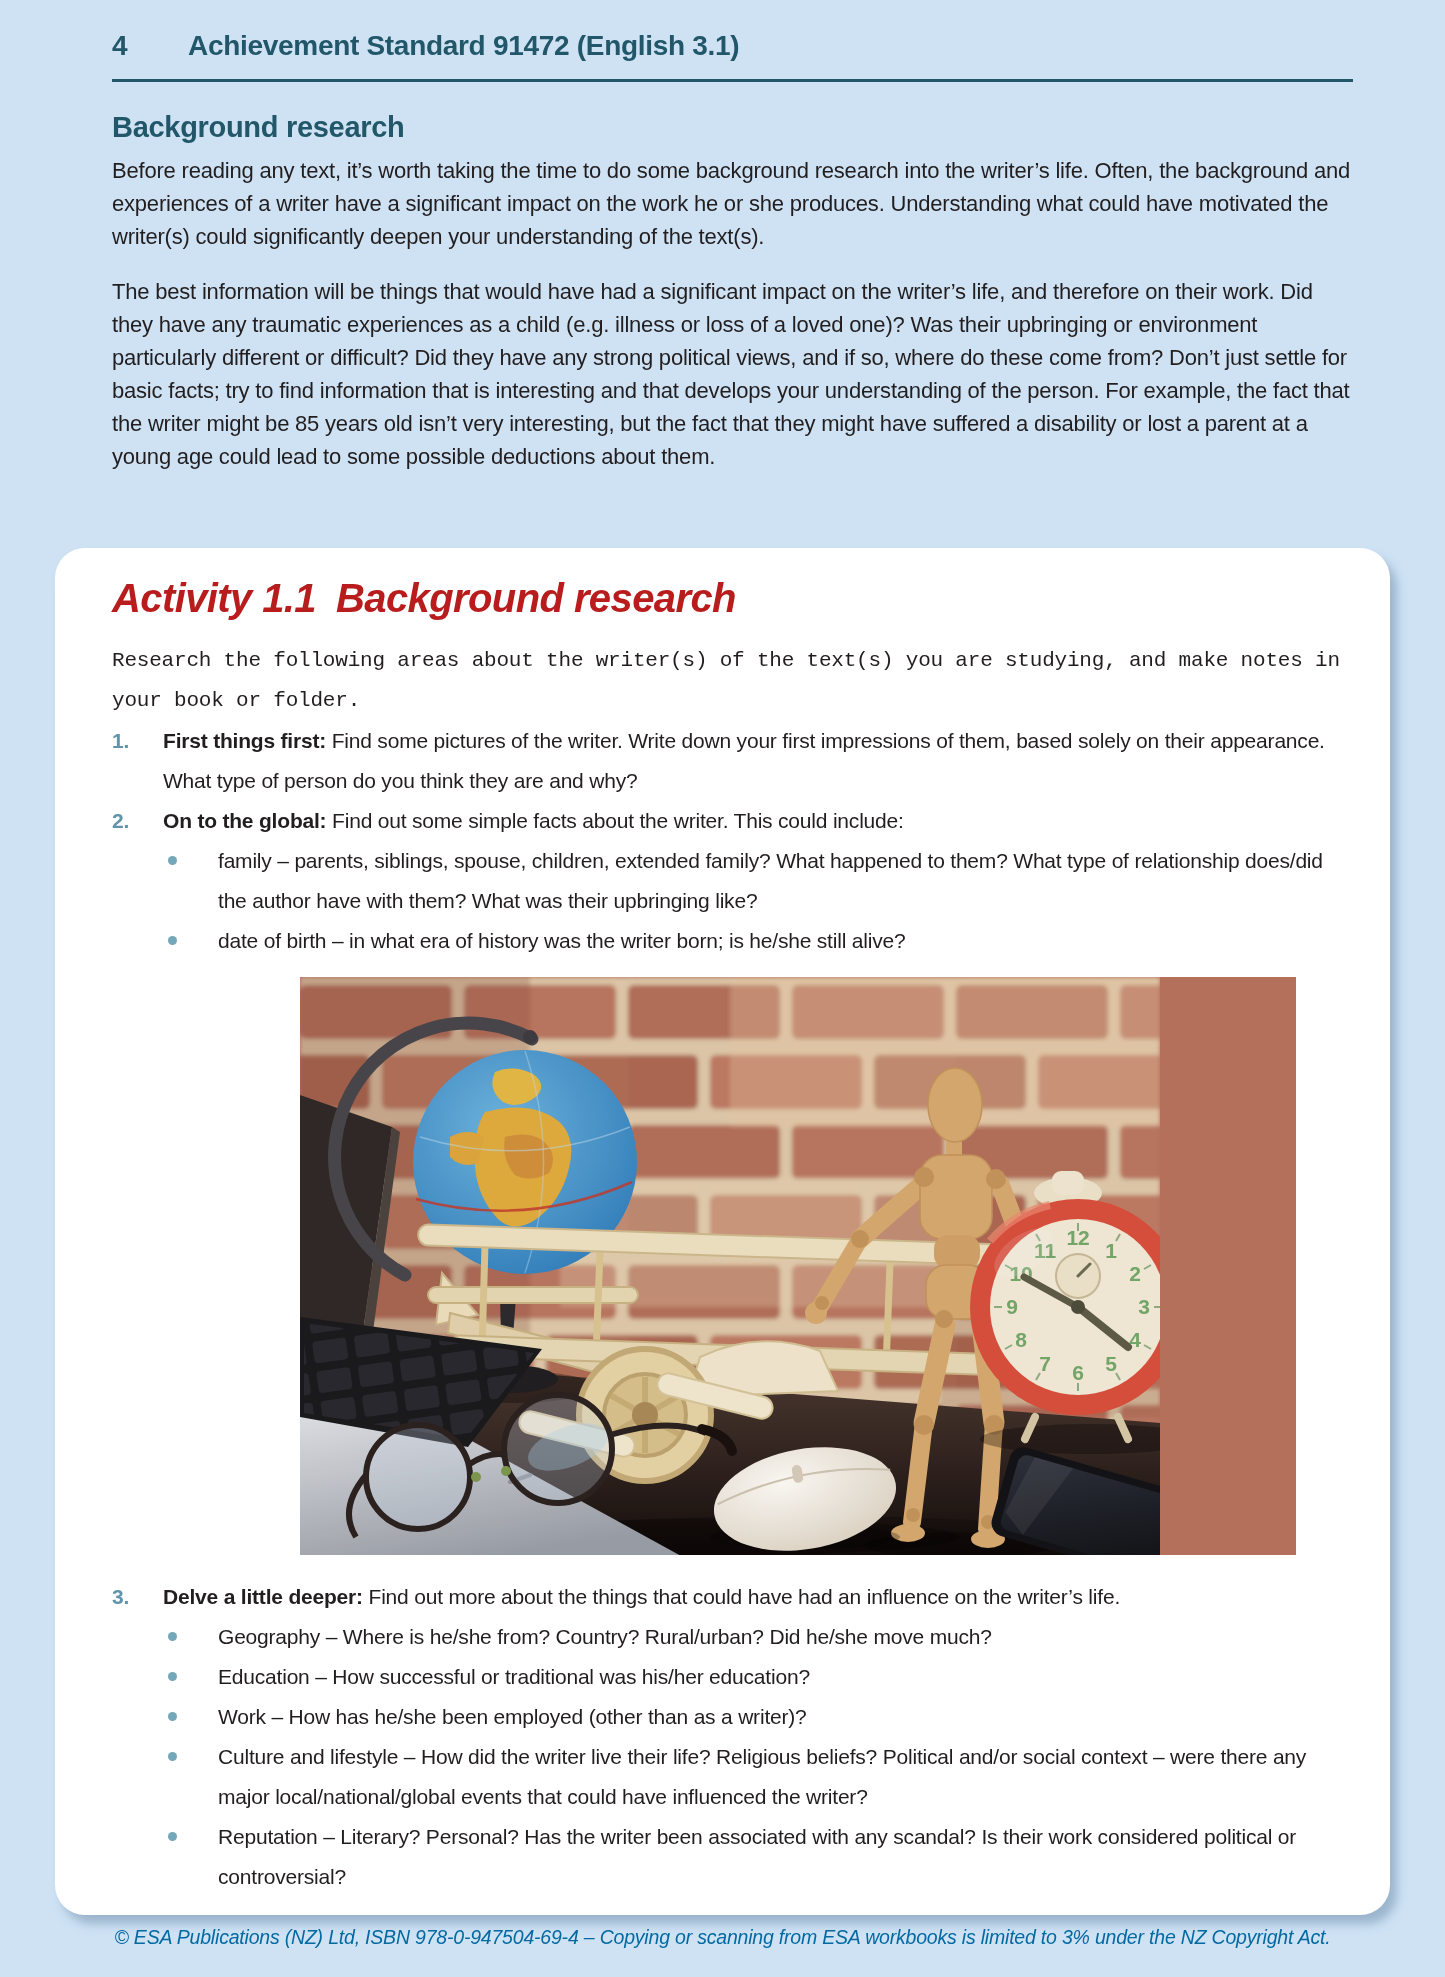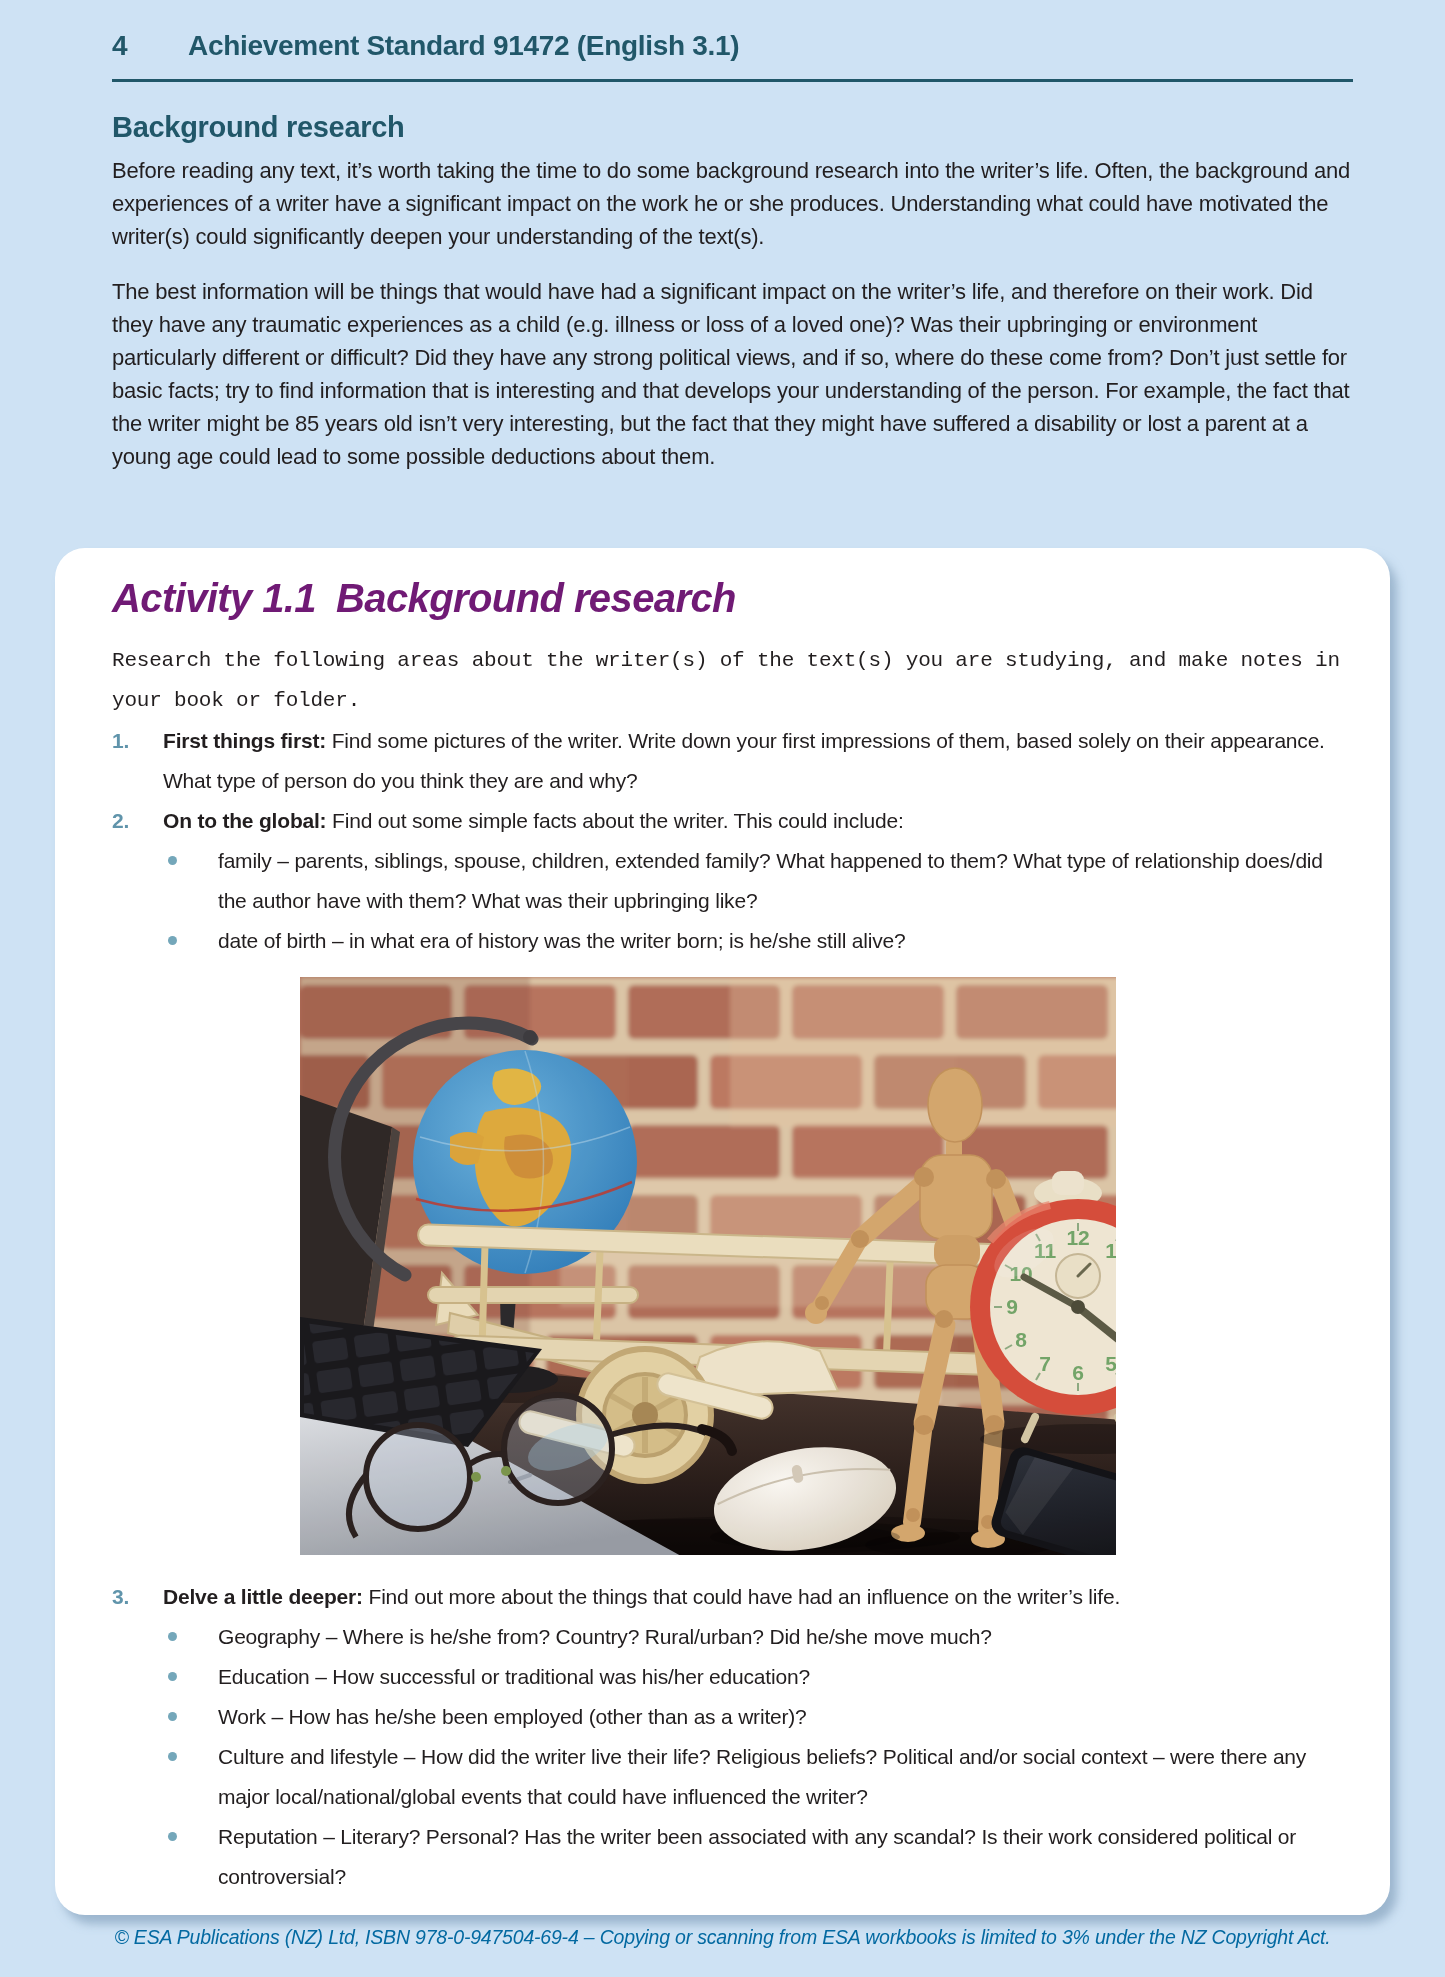--- a/index.html
+++ b/index.html
@@ -8,32 +8,32 @@
         font-family:"Liberation Sans","DejaVu Sans",sans-serif;color:#221e1f;}
   .content{padding:30px 92px 0 112px;}
   .header-row{display:flex;align-items:baseline;color:#215769;font-weight:bold;font-size:28px;letter-spacing:-0.3px;}
   .header-num{width:76px;flex:none;}
   .rule{height:3px;background:#215769;margin-top:17px;}
   .section-heading{font-size:29px;line-height:1.1;color:#215769;font-weight:bold;margin:30px 0 10px;letter-spacing:-0.3px;}
   .body-par{font-size:22px;line-height:33px;letter-spacing:-0.2px;margin:0 0 22px;}
   .card{position:absolute;left:55px;top:548px;width:1335px;height:1367px;box-sizing:border-box;
         background:#ffffff;border-radius:30px;box-shadow:7px 9px 10px rgba(115,145,175,.55);
         padding:28px 45px 0 57px;overflow:hidden;}
-  .activity-title{color:#701a75;font-size:40px;font-weight:bold;font-style:italic;letter-spacing:-0.6px;margin:0 0 20px;}
+  .activity-title{color:#b91c1c;font-size:40px;font-weight:bold;font-style:italic;letter-spacing:-0.6px;margin:0 0 20px;}
   .activity-title .tgap{display:inline-block;width:20px;}
   .card-flow{font-size:21px;line-height:40px;letter-spacing:-0.2px;}
   .intro{margin:0;font-family:Liberation Mono, monospace;}
   .list-item{display:flex;margin:0;}
   .item-num{flex:none;width:51px;color:#6094ab;font-weight:bold;}
   .item-body{flex:1;}
   .item-lead{font-weight:bold;}
   .bullet-row{display:flex;}
   .bullet-dot{flex:none;width:9px;height:9px;border-radius:50%;background:#74a7ba;margin:15px 41px 0 5px;}
   .bullet-text{flex:1;}
-  .photo{margin:16px 0 22px 188px;width:816px;height:578px;overflow:hidden;background:#b4705a;}
+  .photo{margin:16px 0 22px 188px;width:996px;height:578px;overflow:hidden;background:#b4705a;}
   .photo svg{display:block;}
   .footer{position:absolute;left:0;right:0;top:1926px;text-align:center;
           font-style:italic;font-size:19.5px;color:#0369a1;letter-spacing:-0.2px;}
 </style>
 </head>
 <body>
 
 <div class="page">
   <div class="content">
 

